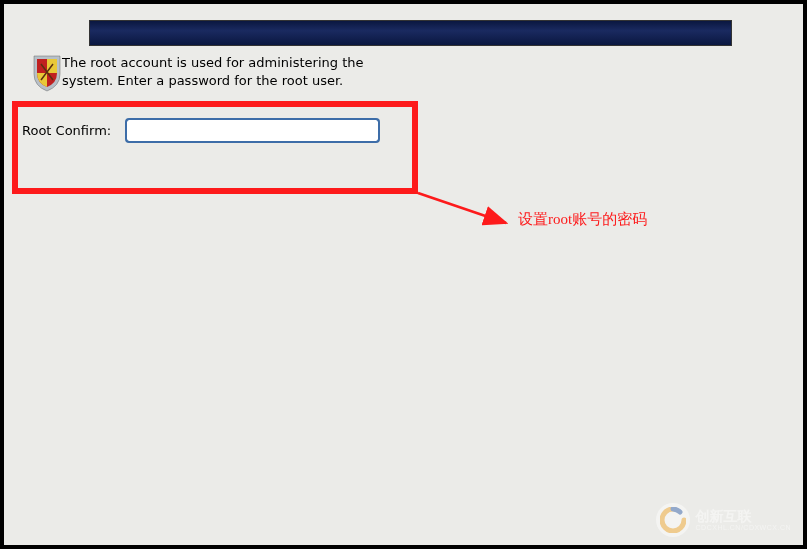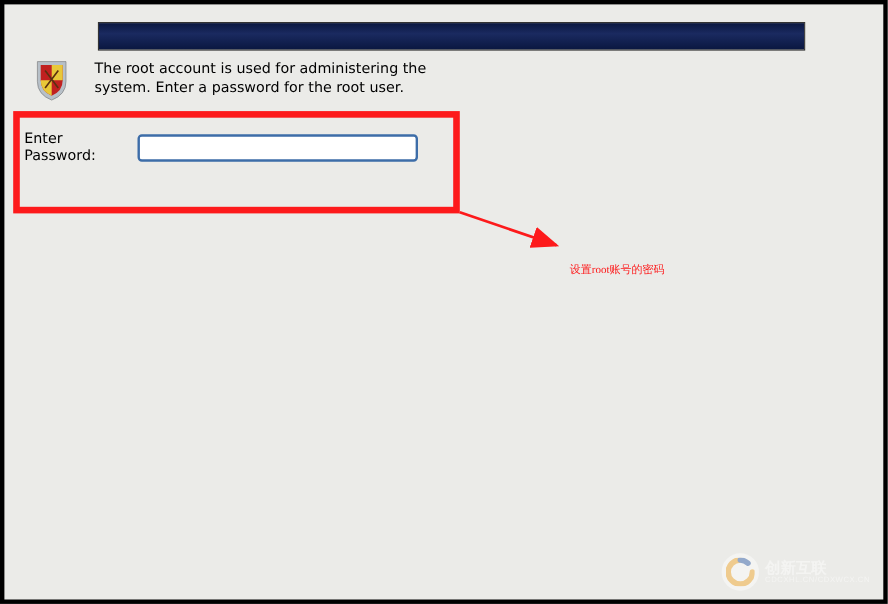--- a/index.html
+++ b/index.html
@@ -32,21 +32,21 @@
       height: 26px;
       background: linear-gradient(180deg, #0a1740 0%, #1a2a60 40%, #0a1740 100%);
       border: 1px solid #333;
     }
     .instructions-row {
       position: absolute;
       left: 28px;
       top: 50px;
       display: flex;
       align-items: flex-start;
-      gap: 24px;
+      gap: 0;
     }
     .shield-icon {
       width: 30px;
       height: 38px;
       position: relative;
     }
     .shield-icon svg {
       width: 100%;
       height: 100%;
     }
@@ -96,23 +96,23 @@
     }
     .annotation-arrow {
       position: absolute;
       left: 412px;
       top: 185px;
       pointer-events: none;
     }
     .annotation-text {
       position: absolute;
       left: 514px;
-      top: 234px;
+      top: 206px;
       color: #fd1a1b;
-      font-size: 10px;
+      font-size: 15px;
       font-family: SimSun, "宋体", serif;
     }
     .watermark {
       position: absolute;
       right: 12px;
       bottom: 8px;
       display: flex;
       align-items: center;
       gap: 6px;
       opacity: 0.45;
@@ -160,21 +160,21 @@
         <path d="M15 5 L25 5 L25 19 L15 19 Z" fill="#e8c838"></path>
         <path d="M5 19 L15 19 L15 33 Q5 29 5 19 Z" fill="#e8c838"></path>
         <path d="M9 10 L21 26 M21 10 L9 26" stroke="#5a3010" stroke-width="1.5"></path>
       </svg>
     </div>
     <div class="instructions-text">The root account is used for administering the system.  Enter a password for the root user.</div>
   </div>
 
   <div class="form-area">
     <div class="form-row">
-      <label class="form-label">Enter Password:</label>
+      <label class="form-label">Root Confirm:</label>
       <input type="password" class="form-input focused" value="" style="">
     </div>
   </div>
 
   <div class="highlight-box"></div>
 
   <svg class="annotation-arrow" width="110" height="50">
     <defs>
       <marker id="arrhead" markerWidth="10" markerHeight="8" refX="9" refY="4" orient="auto">
         <polygon points="0 0, 10 4, 0 8" fill="#fd1a1b"></polygon>

